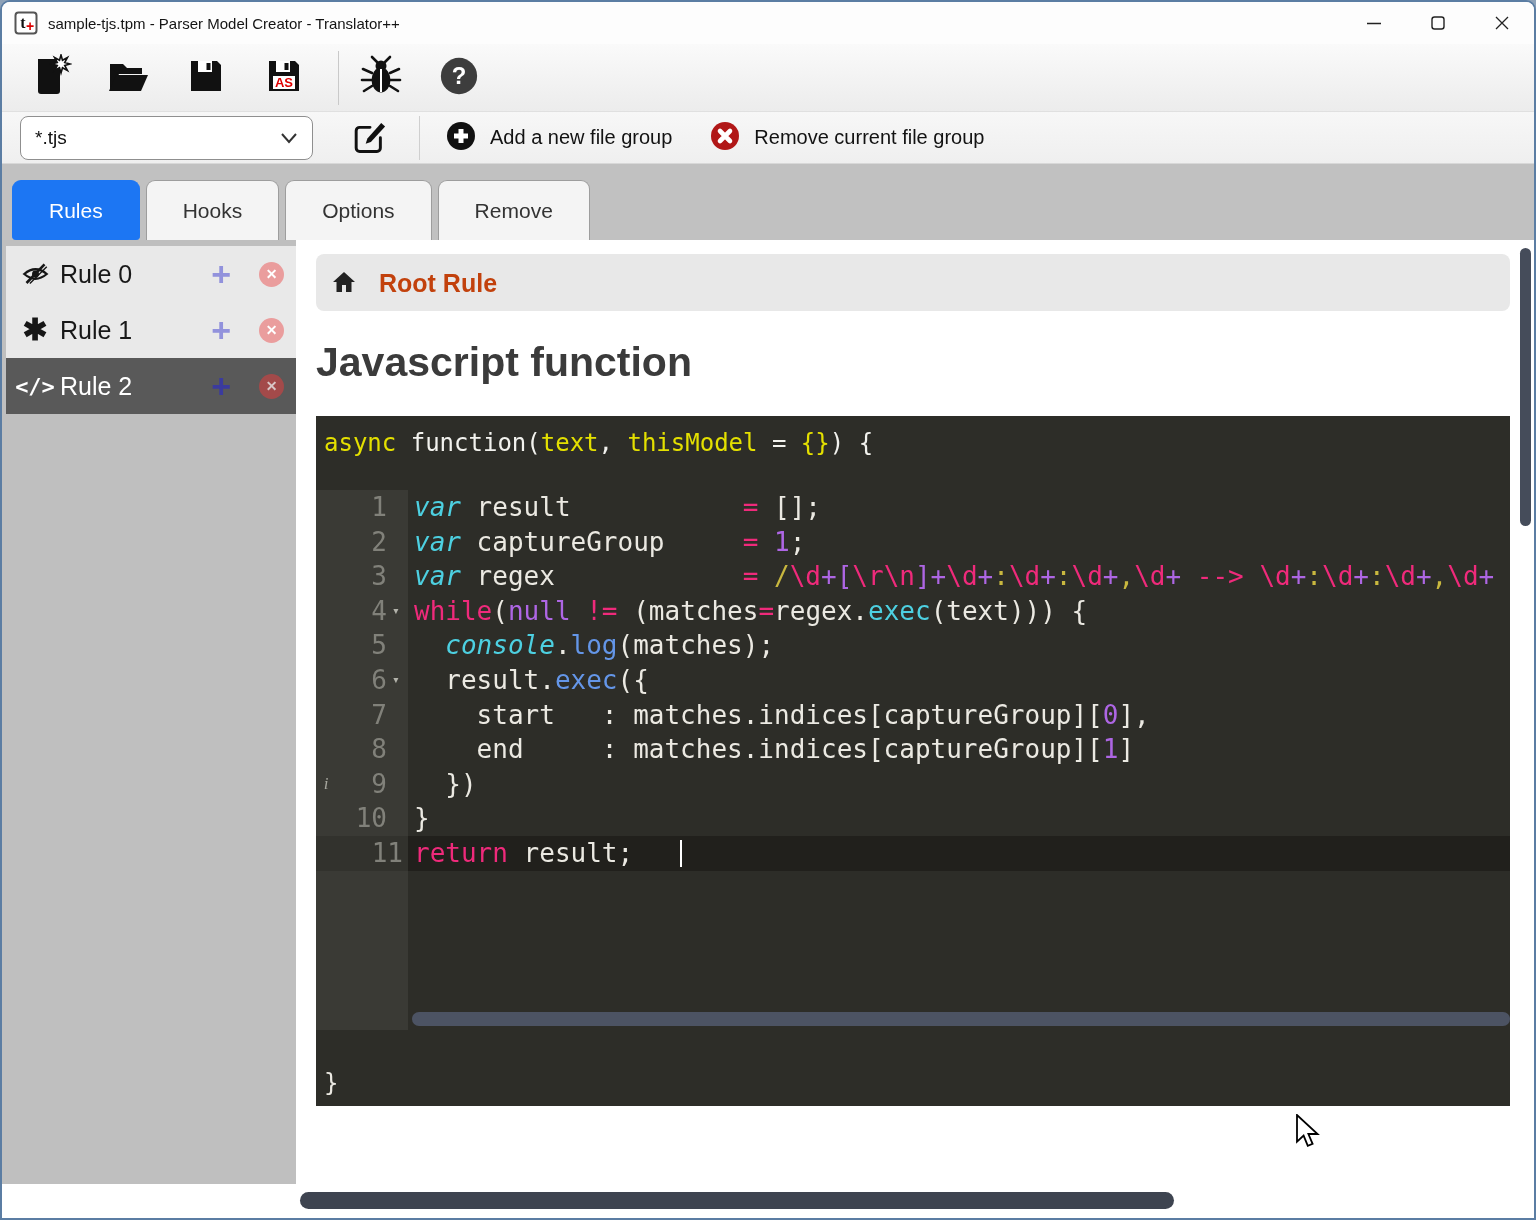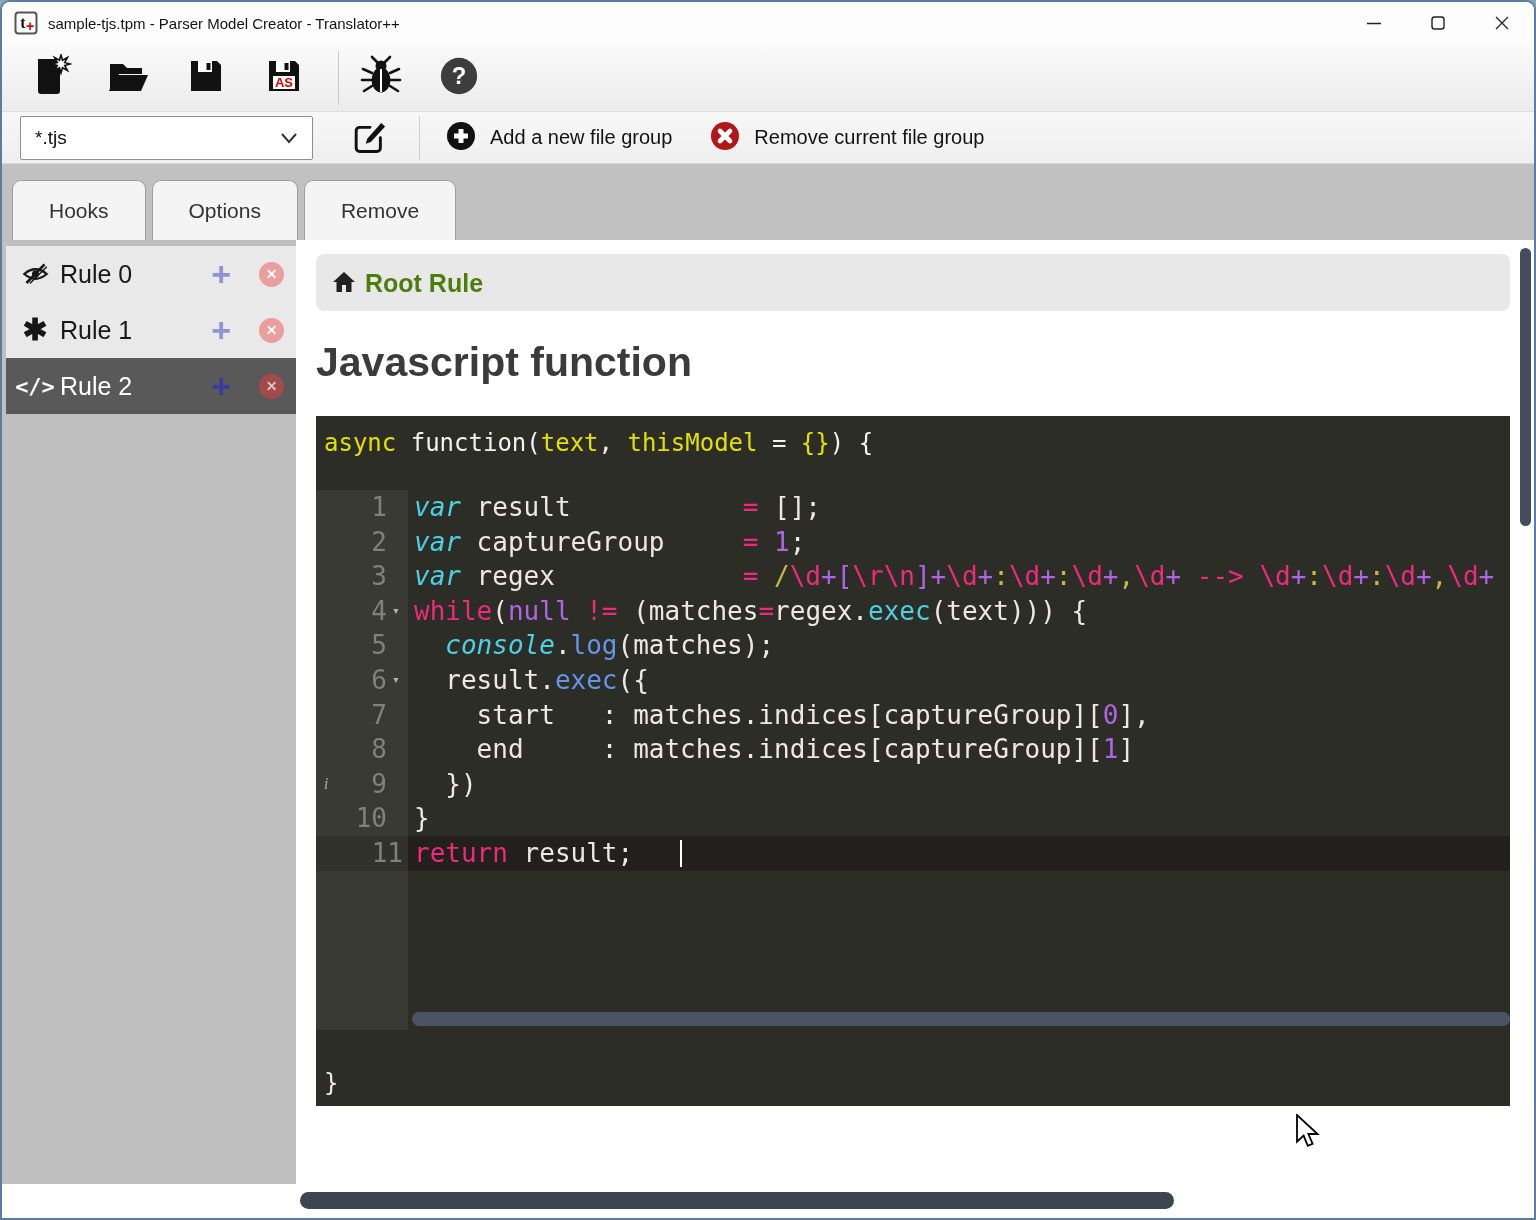--- a/index.html
+++ b/index.html
@@ -15,21 +15,21 @@
   .win-controls{display:flex;height:100%;}
   .win-btn{width:64px;height:100%;display:flex;align-items:center;justify-content:center;}
   
   .toolbar1{height:68px;display:flex;align-items:center;padding-left:24px;
     background:linear-gradient(#fafafa,#ececec);border-bottom:1px solid #e0e0e0;}
   .tb-btn{width:48px;height:48px;display:flex;align-items:center;justify-content:center;margin-right:30px;}
   .tb-sep{width:1px;height:54px;background:#c9c9c9;margin:0 18px 0 0;}
   
   .toolbar2{height:52px;display:flex;align-items:center;padding-left:18px;
     background:linear-gradient(#f7f7f7,#efefef);border-bottom:1px solid #d8d8d8;}
-  .select{width:293px;height:44px;background:#fff;border:1px solid #8f8f8f;border-radius:2px;
+  .select{width:293px;height:44px;background:#fff;border:1px solid #8f8f8f;border-radius:8px;
     display:flex;align-items:center;padding:0 14px;font-size:19px;color:#111;margin-right:34px;}
   .select .val{flex:1;}
   .icon-btn{width:46px;height:46px;display:flex;align-items:center;justify-content:center;}
   .tb2-sep{width:1px;height:44px;background:#cfcfcf;margin:0 26px;}
   .group-btn{display:flex;align-items:center;margin-right:38px;cursor:default;}
   .group-btn .lbl{font-size:20px;color:#121212;margin-left:14px;white-space:nowrap;}
   
   .tabstrip{height:76px;background:var(--tab-strip);display:flex;align-items:flex-end;padding:0 0 0 10px;}
   .tab{height:60px;padding:0 36px;display:flex;align-items:center;font-size:21px;color:#333;
     background:#f4f4f4;border:1px solid #9d9d9d;border-bottom:none;border-radius:9px 9px 0 0;margin-right:6px;}
@@ -46,21 +46,21 @@
   .rule-plus{margin-left:auto;font-size:34px;font-weight:bold;color:#9292dc;line-height:1;padding:0 6px;}
   .rule-row.selected .rule-plus{color:#3b3b9e;}
   .rule-x{width:25px;height:25px;border-radius:50%;background:#ea9d9d;color:#fff;font-size:14px;font-weight:bold;
     display:flex;align-items:center;justify-content:center;margin-left:22px;}
   .rule-row.selected .rule-x{background:#a34a4a;color:#d9c7c7;}
   
   .panel{flex:1 1 auto;background:#fff;padding:14px 6px 0 20px;overflow:hidden;}
   .editing-box{background:#e8e8e8;border-radius:8px;padding:11px 16px 13px;margin-bottom:24px;}
   .editing-box .small{font-size:17px;color:#3f3f3f;}
   .editing-name{display:flex;align-items:center;margin-top:4px;}
-  .editing-name .nm{font-size:25px;font-weight:bold;color:#4d7c0f;margin-left:9px;}
+  .editing-name .nm{font-size:25px;font-weight:bold;color:#c2410c;margin-left:23px;}
   h1.heading{font-size:41px;font-weight:bold;color:#3b3b3b;margin:28px 0 30px;}
   
   .editor{background:var(--editor-bg);font-family:"DejaVu Sans Mono",monospace;color:var(--tok-text);
     padding-bottom:6px;}
   .ed-header{font-size:24px;line-height:34px;padding:10px 0 0 8px;white-space:pre;}
   .cm{margin-top:30px;min-height:540px;position:relative;
     background:linear-gradient(90deg,var(--gutter-bg) 92px,var(--editor-bg) 92px);}
   .line{display:flex;font-size:26px;line-height:34.6px;}
   .gutter{width:92px;flex:0 0 auto;display:flex;background:var(--gutter-bg);}
   .gut-marker{width:20px;text-align:center;font-family:"Liberation Serif",serif;font-style:italic;
@@ -220,20 +220,21 @@
         <svg width="30" height="30" viewBox="0 0 30 30">
           <circle cx="15" cy="15" r="14" fill="#b11717"></circle>
           <path d="M10 10 L20 20 M20 10 L10 20" stroke="#fff" stroke-width="4.6" stroke-linecap="round"></path>
         </svg>
       </span>
       <span class="lbl">Remove current file group</span>
     </div>
   </div>
 
   <div class="tabstrip" id="tabs">
+      <div class="tab active">Rules</div>
       <div class="tab">Hooks</div>
       <div class="tab">Options</div>
       <div class="tab">Remove</div>
     </div>
 
   <div class="content">
     <aside class="sidebar" id="rules">
         <div class="rule-row">
           <span class="rule-icon">
             <svg width="27" height="24" viewBox="0 0 24 20">

